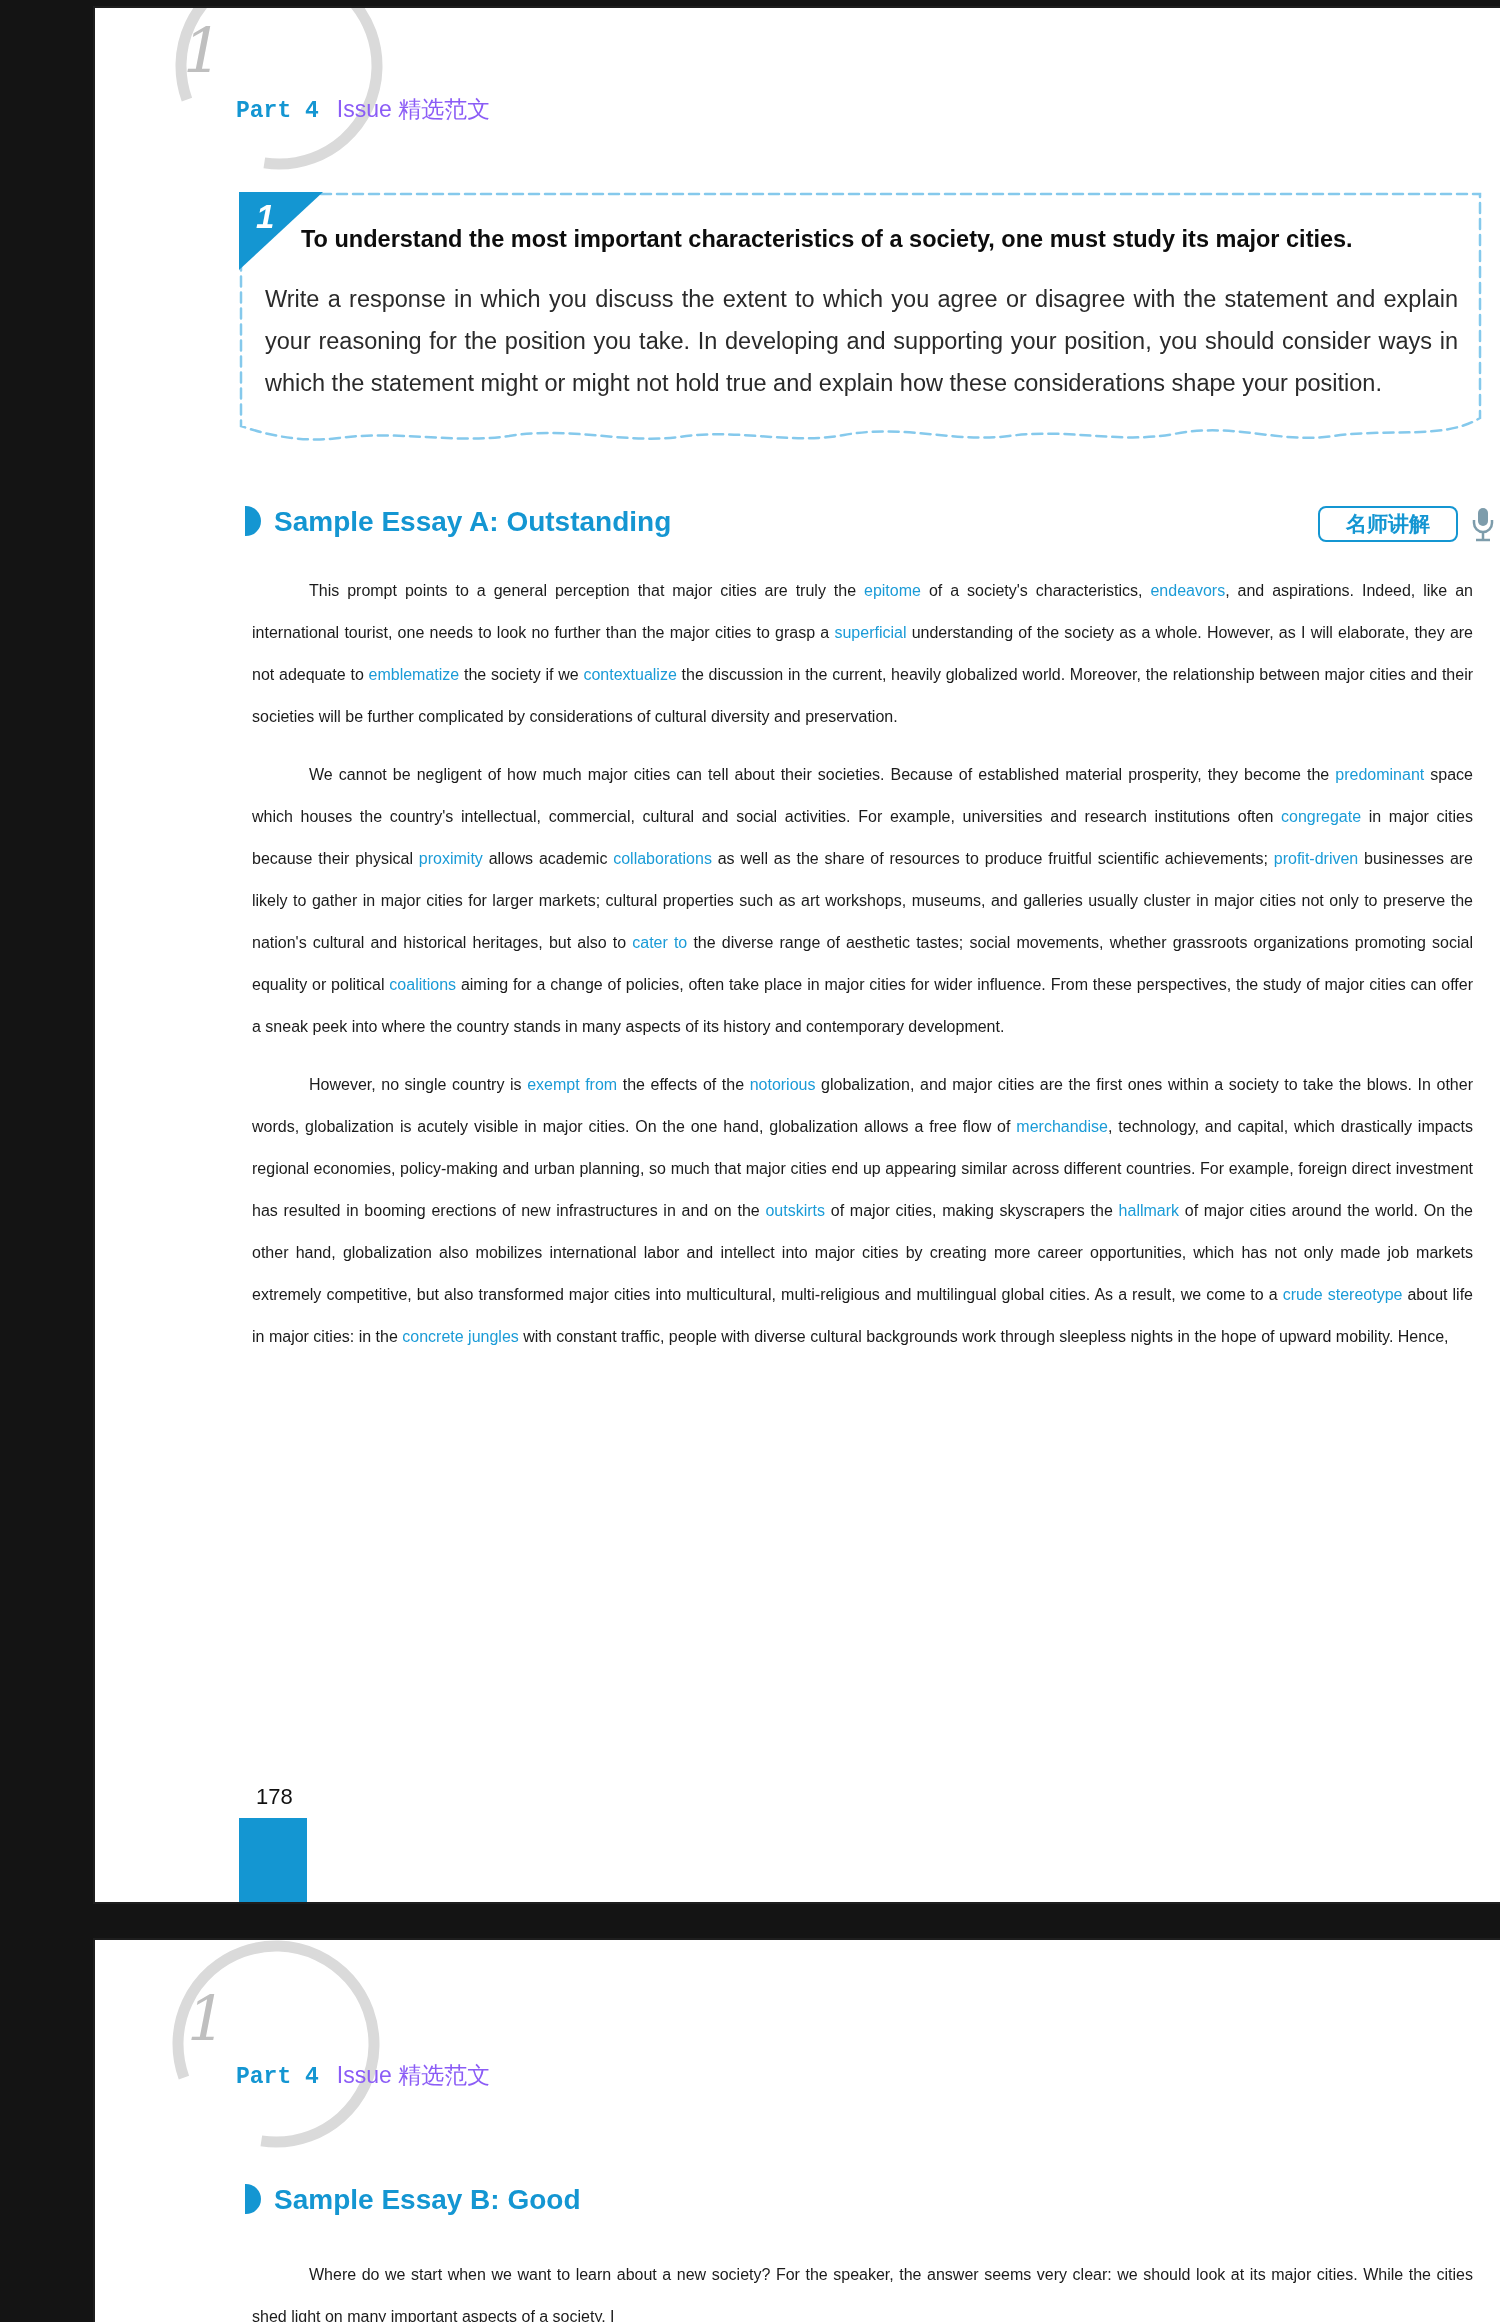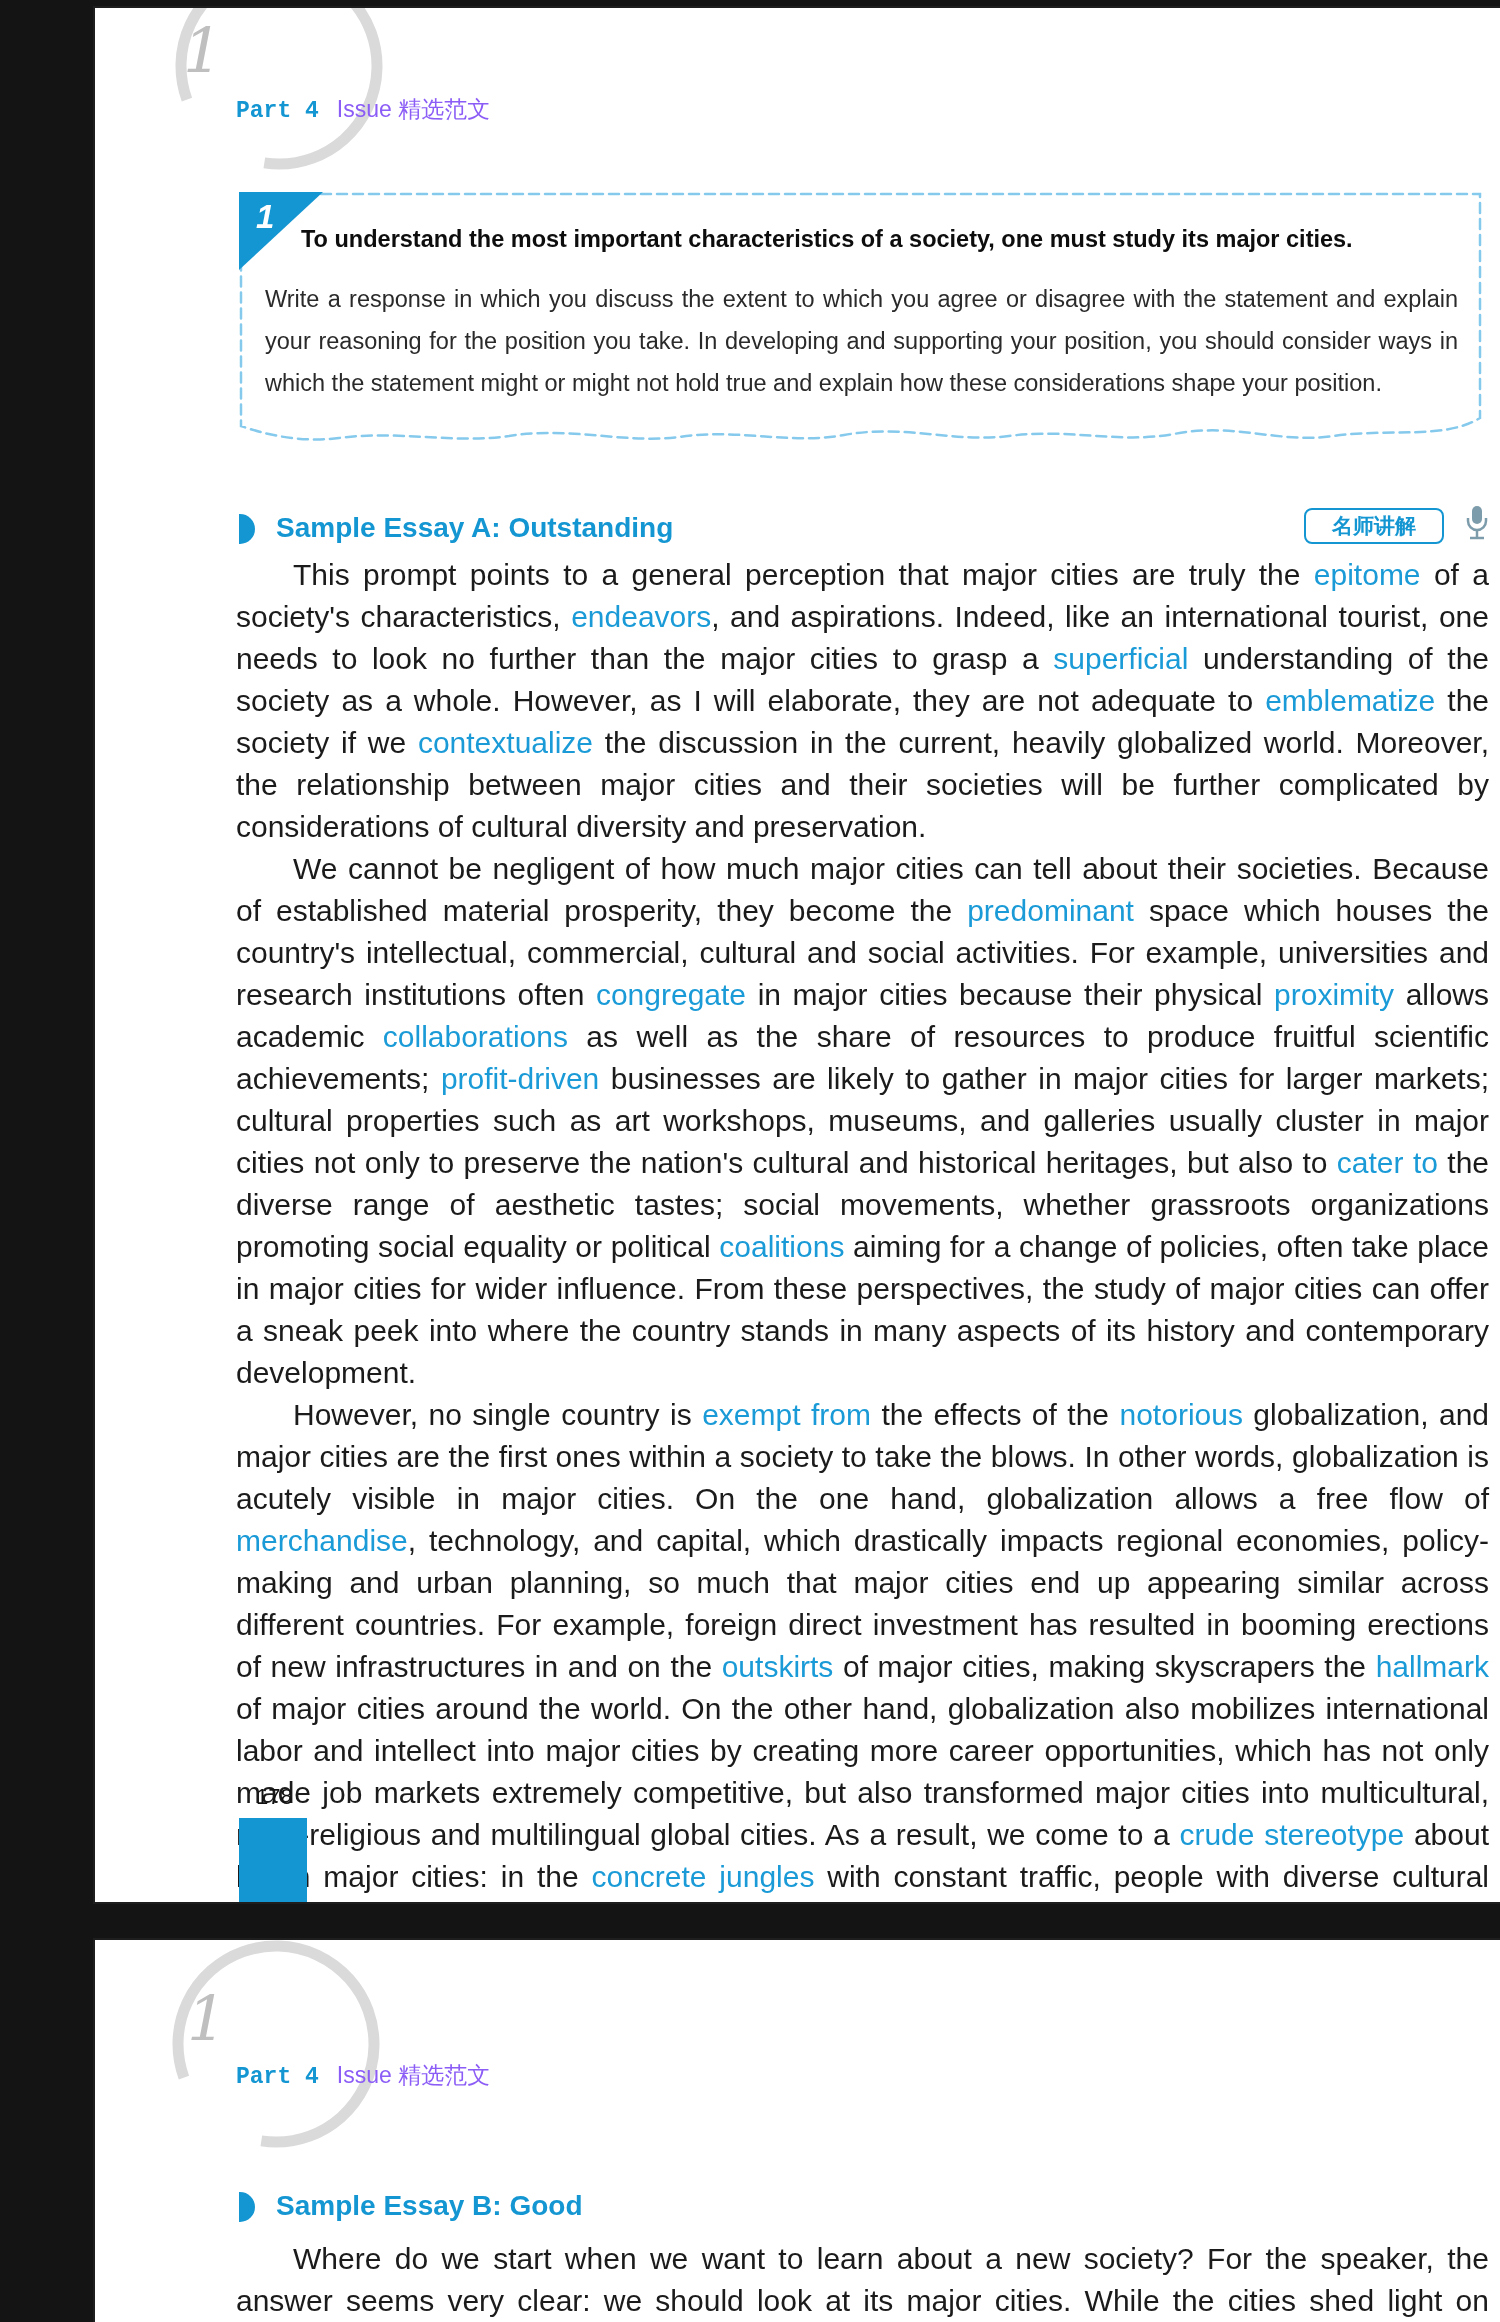--- a/index.html
+++ b/index.html
@@ -36,39 +36,39 @@
     font-size:23.5px;color:#0d0d0d;line-height:34px;font-weight:bold;
   }
   .prompt-instructions{
     position:absolute;left:26px;top:86px;right:24px;margin:0;
     font-family:Liberation Sans, sans-serif;font-size:23.5px;line-height:42px;
     color:#2a2a2a;text-align:justify;
   }
 
   
   .essay-heading{
-    position:absolute;left:144px;width:1253px;display:flex;align-items:flex-end;height:38px;gap:8px;
+    position:absolute;left:150px;width:1253px;display:flex;align-items:flex-start;height:38px;
   }
   .bookmark-icon{
     display:inline-block;width:16px;height:30px;background:#1496d2;
     border-radius:0 15px 15px 0;flex:0 0 auto;
   }
   .essay-heading h2{
     margin:0 0 0 13px;font-size:28px;color:#1496d2;font-weight:bold;white-space:nowrap;
   }
   .lecture-badge{
     margin-left:auto;border:2px solid #1496d2;border-radius:8px;color:#1496d2;
     font-size:21px;font-weight:bold;padding:2px 26px;white-space:nowrap;
   }
   .mic{margin-left:10px;flex:0 0 auto;}
 
   
   .essay-body{position:absolute;left:141px;width:1253px;}
   .para{
-    margin:0;text-indent:57px;font-size:30px;line-height:42px;color:#1b1b1b;
+    margin:16px;text-indent:57px;font-size:16px;line-height:42px;color:#1b1b1b;
     text-align:justify;
   }
   .hl{color:#1a9bd7;}
 
   .page-number{position:absolute;left:161px;top:1776px;font-size:22px;color:#111;}
   .blue-tab{position:absolute;left:144px;bottom:0;width:68px;height:84px;background:#1496d2;}
 </style>
 </head>
 <body>
 

